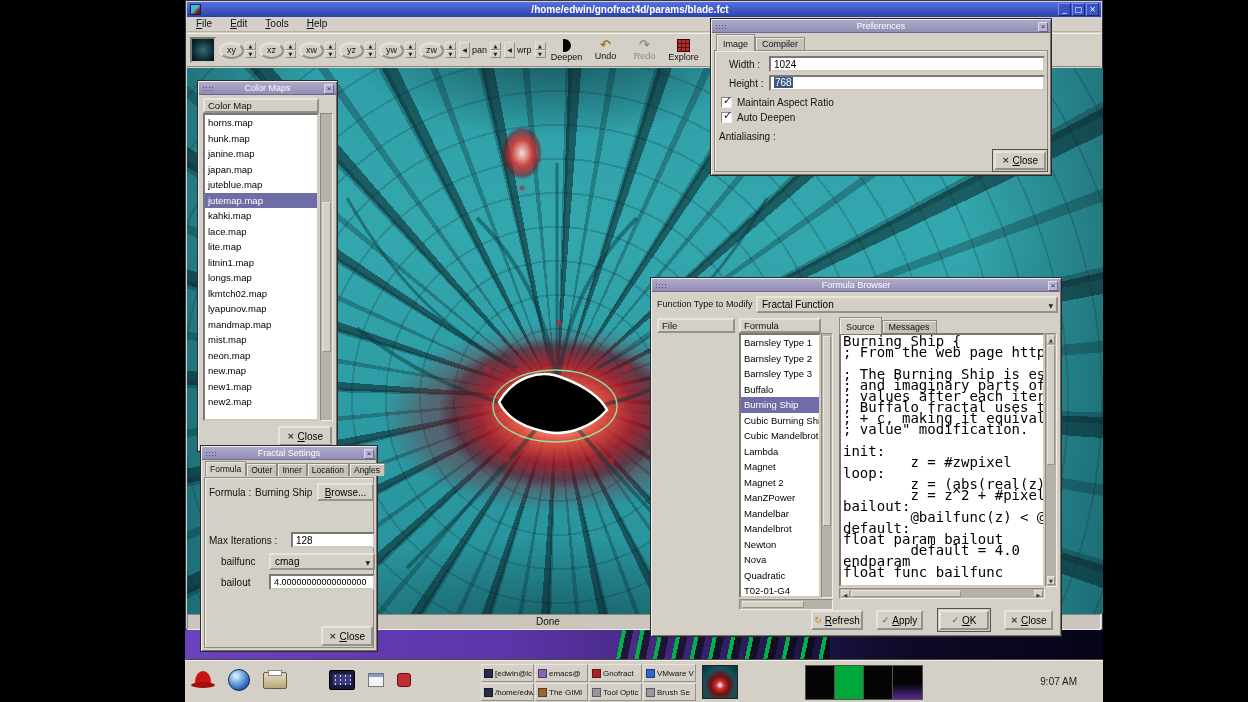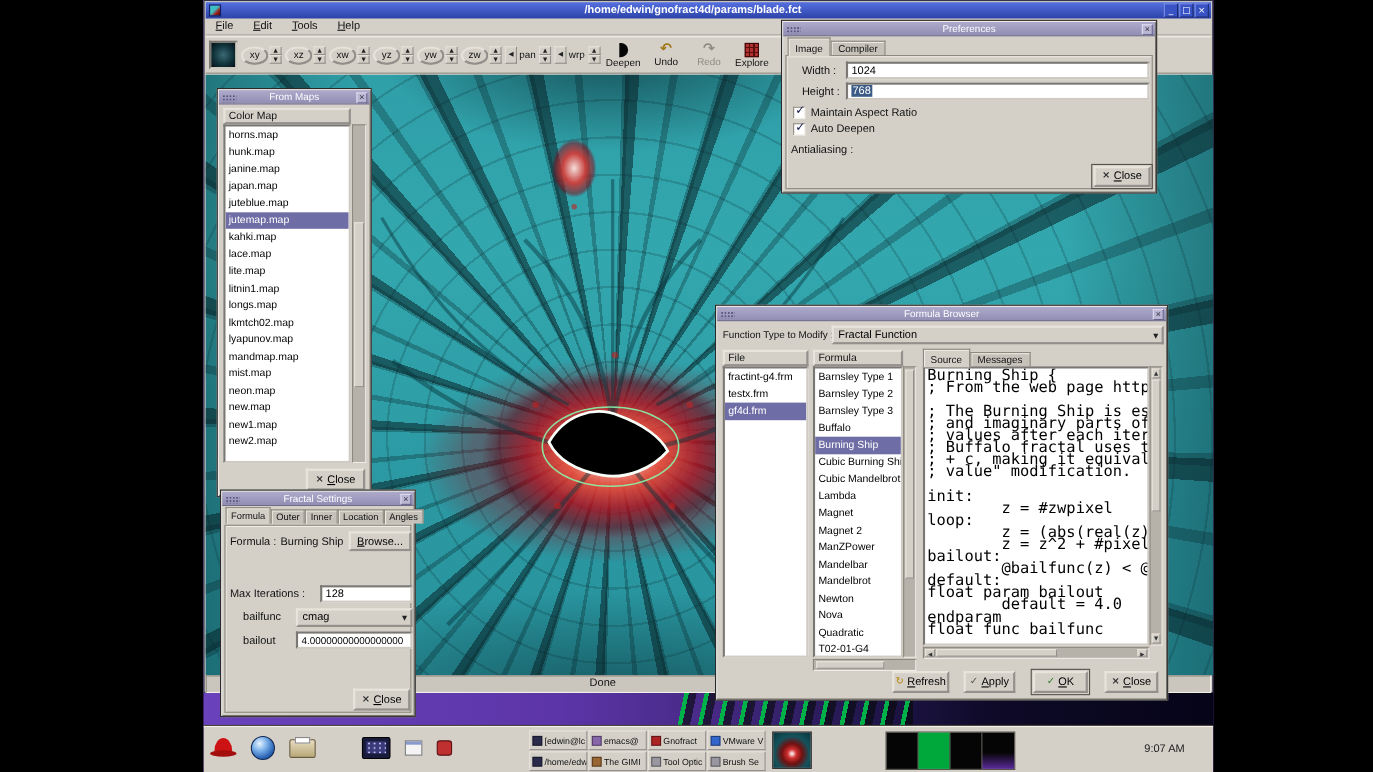--- a/index.html
+++ b/index.html
@@ -299,25 +299,20 @@
       </div>
       <div class="lab" style="left:6px; top:21px; font-size:9px;">Function Type to Modify :</div>
       <div class="dd" style="left:105px; top:18px; width:302px; height:17px;">
         <span>Fractal Function</span>
         <span class="arr">▼</span>
       </div>
 
       <div class="hdr-btn" style="left:6px; top:40px; width:78px; height:15px;">
         <span>File</span>
       </div>
-      <div class="list" style="left:6px; top:55px; width:78px; height:265px;">
-        <div class="li">fractint-g4.frm</div>
-        <div class="li">testx.frm</div>
-        <div class="li sel">gf4d.frm</div>
-      </div>
 
       <div class="hdr-btn" style="left:88px; top:40px; width:82px; height:15px;">
         <span>Formula</span>
       </div>
       <div class="list" style="left:88px; top:55px; width:82px; height:265px;">
         <div class="li">Barnsley Type 1</div>
         <div class="li">Barnsley Type 2</div>
         <div class="li">Barnsley Type 3</div>
         <div class="li">Buffalo</div>
         <div class="li sel">Burning Ship</div>
@@ -394,21 +389,21 @@
         <span class="accel">OK</span>
       </div>
       <div class="btn" style="left:353px; top:332px; width:49px; height:20px;">
         <span class="ico" style="color:#333; font-weight:bold;">×</span>
         <span class="accel">Close</span>
       </div>
     </div>
 
     <div class="dlg dlg-cmaps">
       <div class="dlg-title">
-        <span>From Maps</span>
+        <span>Color Maps</span>
         <div class="grip"></div>
         <div class="dlg-x">×</div>
       </div>
       <div class="hdr-btn" style="left:5px; top:17px; width:116px; height:15px;">
         <span>Color Map</span>
       </div>
       <div class="list" style="left:5px; top:32px; width:116px; height:308px;">
         <div class="li">horns.map</div>
         <div class="li">hunk.map</div>
         <div class="li">janine.map</div>

